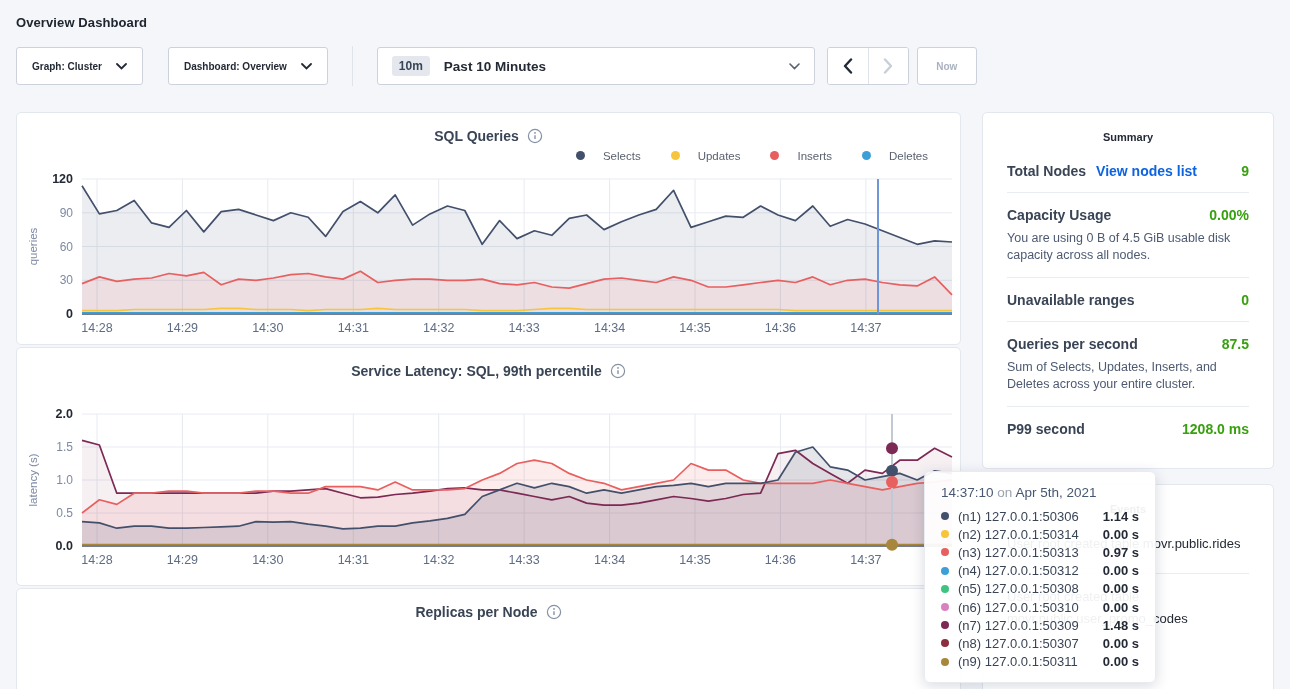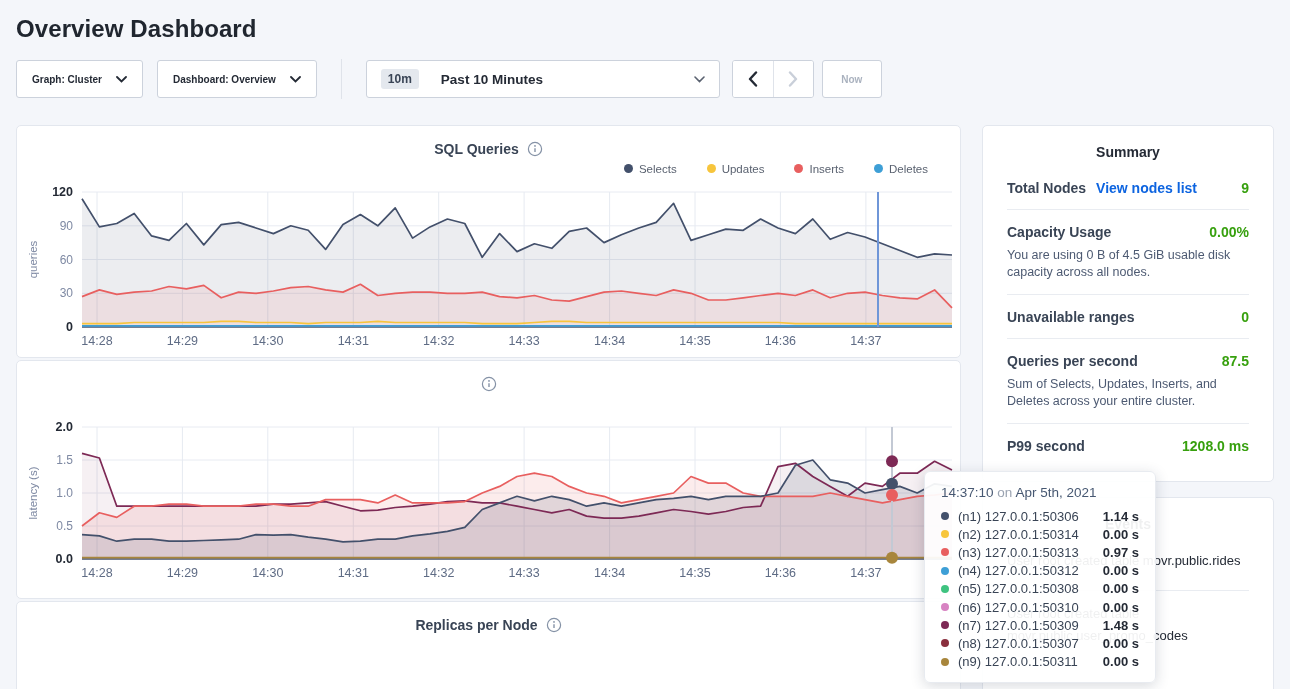--- a/index.html
+++ b/index.html
@@ -3,62 +3,62 @@
 <meta charset="utf-8">
 <style>
   * { box-sizing: border-box; }
   html,body { margin:0; padding:0; }
   body {
     width:1290px; height:689px; overflow:hidden; position:relative;
     background:#f4f6fa; color:#242a35;
     font-family:"Liberation Sans", sans-serif;
   }
   .page { padding:0 16px; }
-  h1.page-title { font-size:24px; font-weight:600; margin:15px 0 0 0; color:#20262f; letter-spacing:.1px; }
+  h1.page-title { font-size:13px; font-weight:600; margin:15px 0 0 0; color:#20262f; letter-spacing:.1px; }
 
   
   .controls { display:flex; align-items:center; margin-top:17px; height:38px; }
   .btn {
     height:38px; background:#fff; border:1px solid #ccd2dc; border-radius:3px;
     display:flex; align-items:center; padding:0 15px; cursor:pointer;
     font-family:inherit; font-size:10px; font-weight:700; color:#242a35; gap:10px;
   }
   .btn .chev { margin-left:4px; display:flex; }
-  #dashboard-dd { margin-left:14px; }
+  #dashboard-dd { margin-left:25px; }
   .vdiv { width:1px; height:40px; background:#dfe3ea; margin:0 24px; }
-  .time-btn { width:354px; font-size:13.5px; gap:8px; padding:0 14px; }
+  .time-btn { width:438px; font-size:13.5px; gap:0; padding:0 14px; }
   .time-badge { background:#e4e8ee; color:#394455; font-size:12px; font-weight:700;
     border-radius:3px; padding:3px 7px; margin-right:14px; }
   .time-btn .chev { margin-left:auto; }
   .nav-group { display:flex; margin-left:12px; border:1px solid #ccd2dc; border-radius:3px; background:#fff; overflow:hidden; height:38px; }
   .nav-btn { width:40px; height:36px; background:#fff; border:none; display:flex; align-items:center; justify-content:center; cursor:pointer; }
   .nav-btn + .nav-btn { border-left:1px solid #dfe3ea; }
   .now-btn { margin-left:8px; width:60px; justify-content:center; color:#aab2bf; cursor:default; }
 
   
   .content { display:flex; margin-top:27px; align-items:flex-start; }
   .main { width:945px; }
   .side { width:296px; margin-left:21px; }
   .card { background:#fff; border:1px solid #e3e7ee; border-radius:5px; }
   .chart-card { margin-bottom:2px; }
   .chart-title-row { display:flex; justify-content:center; align-items:center; gap:8px; padding-top:13px; height:32px; }
   .chart-title { font-size:14px; font-weight:700; color:#394455; }
   .legend { display:flex; justify-content:flex-end; gap:30px; height:21px; align-items:center; padding-right:32px; font-size:11.5px; color:#5a6270; }
-  .legend-item { display:flex; align-items:center; gap:6px; }
+  .legend-item { display:flex; align-items:center; gap:18px; }
   .dot { width:9px; height:9px; border-radius:50%; flex:0 0 auto; }
   svg.chart { display:block; }
   .grid-h { stroke:#e8ebf2; stroke-width:1; }
   .grid-v { stroke:#e6eaf1; stroke-width:1; }
   .ylab { fill:#7e89a3; font-size:12px; }
   .ylabB { fill:#242a35; font-size:12.5px; font-weight:700; }
   .xlab { fill:#5f6c85; font-size:12.5px; }
   .unit { fill:#7e89a3; font-size:11.5px; }
 
   
-  .panel-title { text-align:center; font-size:14px; font-weight:700; color:#242a35; padding:18px 0 6px; }
+  .panel-title { text-align:center; font-size:11px; font-weight:700; color:#242a35; padding:18px 0 6px; }
   .srows { padding:0 24px 8px; }
   .srow { padding:14px 0 13px; border-top:1px solid #e9ecf1; }
   .srow:first-child { border-top:none; }
   .srow-line { display:flex; align-items:baseline; }
   .slabel { font-size:14px; font-weight:700; color:#394455; }
   .slink { font-size:14px; font-weight:700; margin-left:10px; text-decoration:none; cursor:pointer; }
   .svalue { margin-left:auto; font-size:14px; font-weight:700; }
   .sdesc { font-size:12.5px; color:#4d5a72; line-height:17px; margin-top:7px; }
 
   .events-card { margin-top:15px; height:300px; overflow:hidden; }
@@ -193,20 +193,21 @@
             <polyline points="65,144.6 82.4,144.6 99.8,144.6 117.2,143.5 134.6,143.5 152,143.5 169.4,143.5 186.8,143.5 204.2,142.4 221.6,142.4 239,143.5 256.4,143.5 273.8,143.5 291.2,144.6 308.6,143.5 326,143.5 343.4,143.5 360.8,142.4 378.2,143.5 395.6,143.5 413,143.5 430.4,143.5 447.8,143.5 465.2,144.6 482.6,144.6 500,144.6 517.4,143.5 534.8,142.4 552.2,142.4 569.6,143.5 587,143.5 604.4,143.5 621.8,143.5 639.2,143.5 656.6,143.5 674,143.5 691.4,143.5 708.8,143.5 726.2,143.5 743.6,143.5 761,143.5 778.4,144.6 795.8,144.6 813.2,144.6 830.6,144.6 848,144.6 865.4,144.6 882.8,144.6 900.2,144.6 917.6,144.6 935,144.6" fill="none" stroke="#f7c53c" stroke-width="1.7" stroke-linejoin="round"></polyline>
             <polyline points="65,117.6 82.4,110.9 99.8,115.4 117.2,113.1 134.6,112 152,107.5 169.4,109.8 186.8,106.4 204.2,118.8 221.6,113.1 239,114.3 256.4,112 273.8,108.6 291.2,107.5 308.6,110.9 326,113.1 343.4,105.3 360.8,116.5 378.2,114.3 395.6,113.1 413,113.1 430.4,114.3 447.8,114.3 465.2,113.1 482.6,117.6 500,118.8 517.4,116.5 534.8,121 552.2,122.1 569.6,117.6 587,113.1 604.4,112 621.8,114.3 639.2,116.5 656.6,110.9 674,114.3 691.4,121 708.8,121 726.2,118.8 743.6,116.5 761,114.3 778.4,116.5 795.8,110.9 813.2,118.8 830.6,114.3 848,113.1 865.4,116.5 882.8,118.8 900.2,119.9 917.6,110.9 935,128.9" fill="none" stroke="#e85f5f" stroke-width="1.7" stroke-linejoin="round"></polyline>
             <polyline points="65,146.9 82.4,146.9 99.8,146.9 117.2,146.9 134.6,146.9 152,146.9 169.4,146.9 186.8,146.9 204.2,146.9 221.6,146.9 239,146.9 256.4,146.9 273.8,146.9 291.2,146.9 308.6,146.9 326,146.9 343.4,146.9 360.8,146.9 378.2,146.9 395.6,146.9 413,146.9 430.4,146.9 447.8,146.9 465.2,146.9 482.6,146.9 500,146.9 517.4,146.9 534.8,146.9 552.2,146.9 569.6,146.9 587,146.9 604.4,146.9 621.8,146.9 639.2,146.9 656.6,146.9 674,146.9 691.4,146.9 708.8,146.9 726.2,146.9 743.6,146.9 761,146.9 778.4,146.9 795.8,146.9 813.2,146.9 830.6,146.9 848,146.9 865.4,146.9 882.8,146.9 900.2,146.9 917.6,146.9 935,146.9" fill="none" stroke="#3e9fd6" stroke-width="1.7" stroke-linejoin="round"></polyline>
             <line x1="861" x2="861" y1="13" y2="148" stroke="#6f96d8" stroke-width="2"></line>
             <text class="unit" x="20" y="80.5" text-anchor="middle" transform="rotate(-90 20 80.5)">queries</text>
           </svg>
       </div>
 
       <div class="card chart-card">
         <div class="chart-title-row">
+          <span class="chart-title">Service Latency: SQL, 99th percentile</span>
           <svg width="16" height="16" viewBox="0 0 16 16">
             <circle cx="8" cy="8" r="6.6" fill="none" stroke="#8592a6" stroke-width="1.2"></circle>
             <line x1="8" y1="7.2" x2="8" y2="11" stroke="#8592a6" stroke-width="1.4"></line>
             <circle cx="8" cy="4.9" r="0.9" fill="#8592a6"></circle>
           </svg>
         </div>
         <svg class="chart" width="943" height="205">
             <text class="ylabB" x="56" y="170" text-anchor="end">0.0</text>
             <line class="grid-h" x1="65" x2="935" y1="133" y2="133"></line>
             <text class="ylab" x="56" y="137" text-anchor="end">0.5</text>

